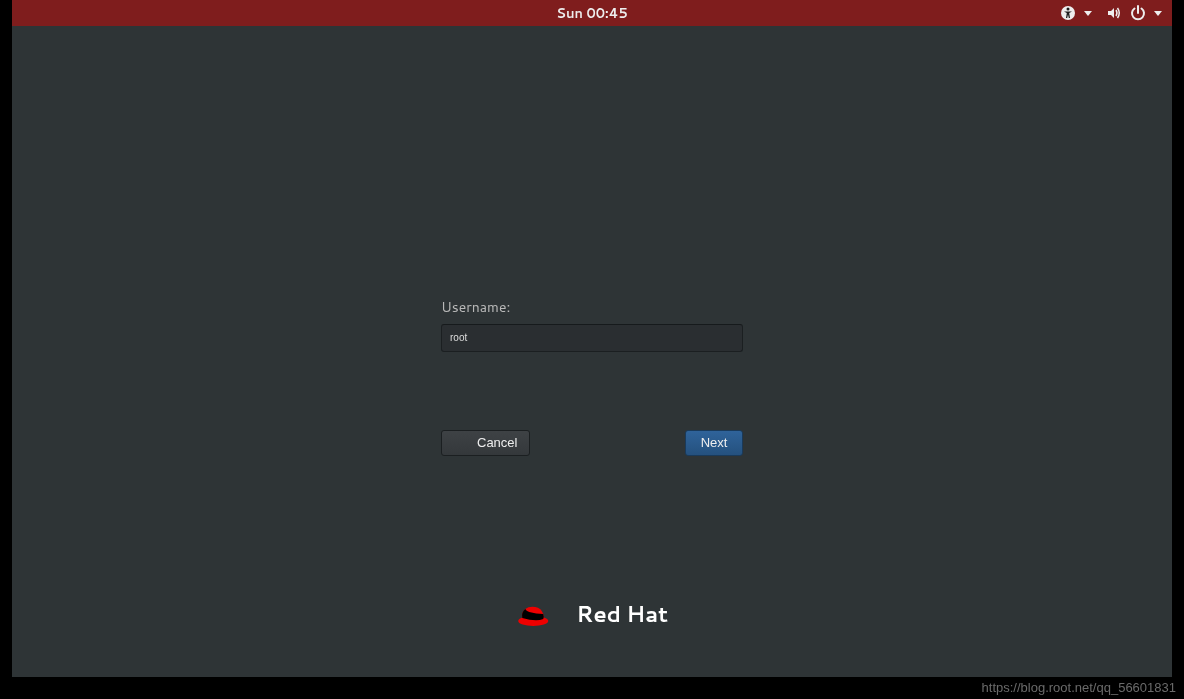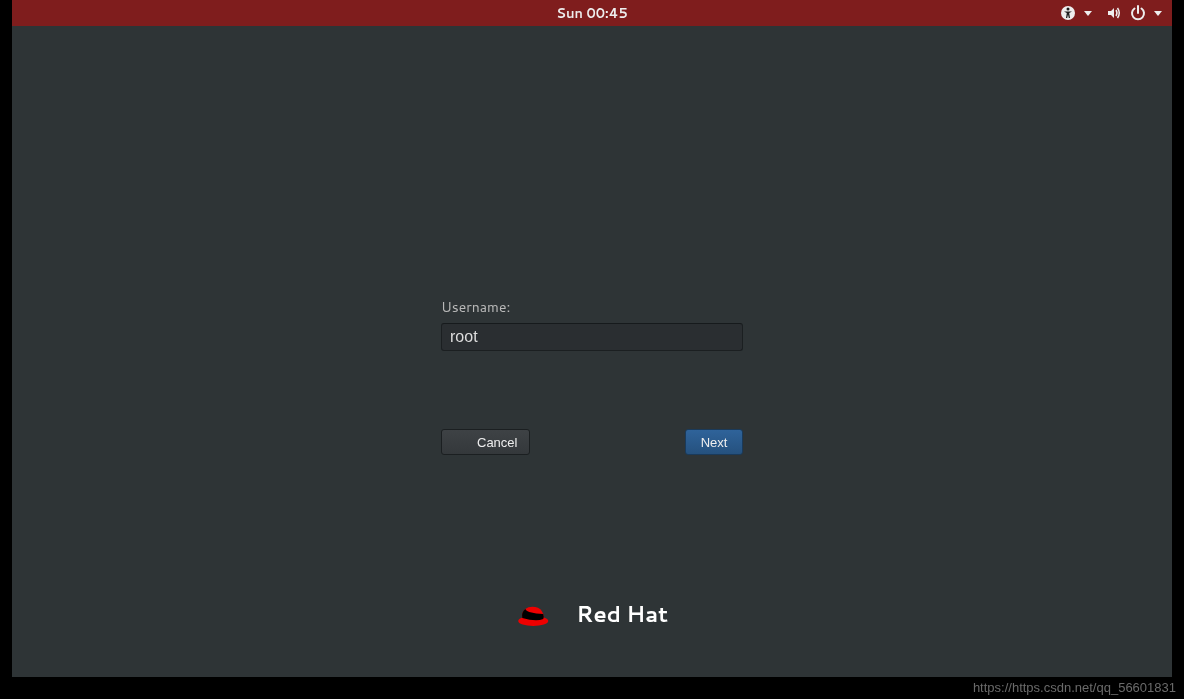--- a/index.html
+++ b/index.html
@@ -78,21 +78,21 @@
       display: block;
     }
     .text-input {
       width: 100%;
       height: 28px;
       background: #2a2e31;
       border: 1px solid #1b1f21;
       border-top-color: #161a1c;
       border-radius: 3px;
       color: #ddd;
-      font-size: 16px;
+      font-size: 10px;
       padding: 0 8px;
       outline: none;
     }
     .button-row {
       margin-top: 78px;
       display: flex;
       justify-content: space-between;
     }
     .btn {
       height: 26px;
@@ -181,13 +181,13 @@
   <div class="brand">
     <svg width="34" height="26" viewBox="0 0 34 26">
       <ellipse cx="17" cy="20" rx="15" ry="5" fill="#ee0000"></ellipse>
       <path d="M6 17 Q5 11 9 8 Q13 5 19 6 Q25 7 27 13 Q28 16 27 18 Q20 21 6 17 Z" fill="#ee0000"></path>
       <path d="M6 17 Q5 11 9 8 Q10 10 13 11 Q20 13 27 13 Q28 16 27 18 Q20 21 6 17 Z" fill="#000"></path>
     </svg>
     <span class="brand-text">Red Hat</span>
   </div>
 </div>
 
-<div class="watermark">https://https.csdn.net/qq_56601831</div>
+<div class="watermark">https://blog.root.net/qq_56601831</div>
 
 </body></html>

